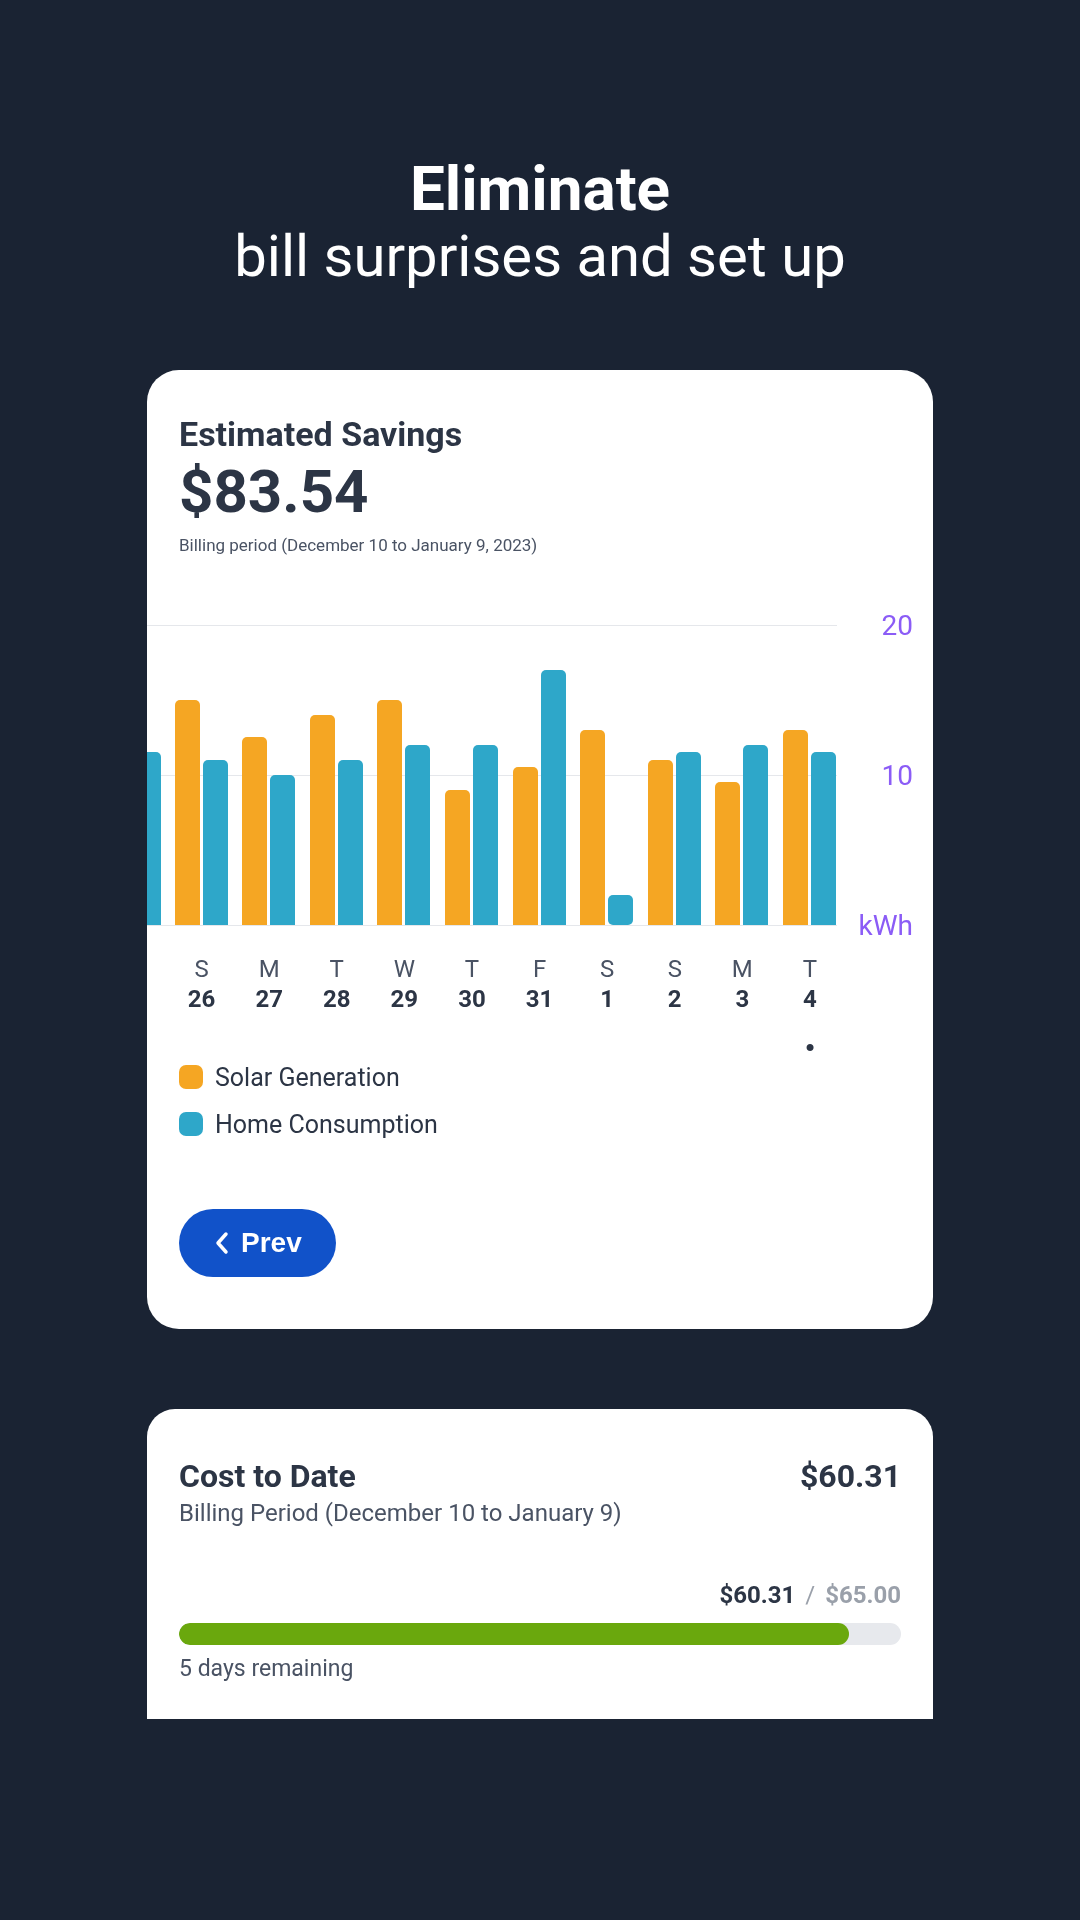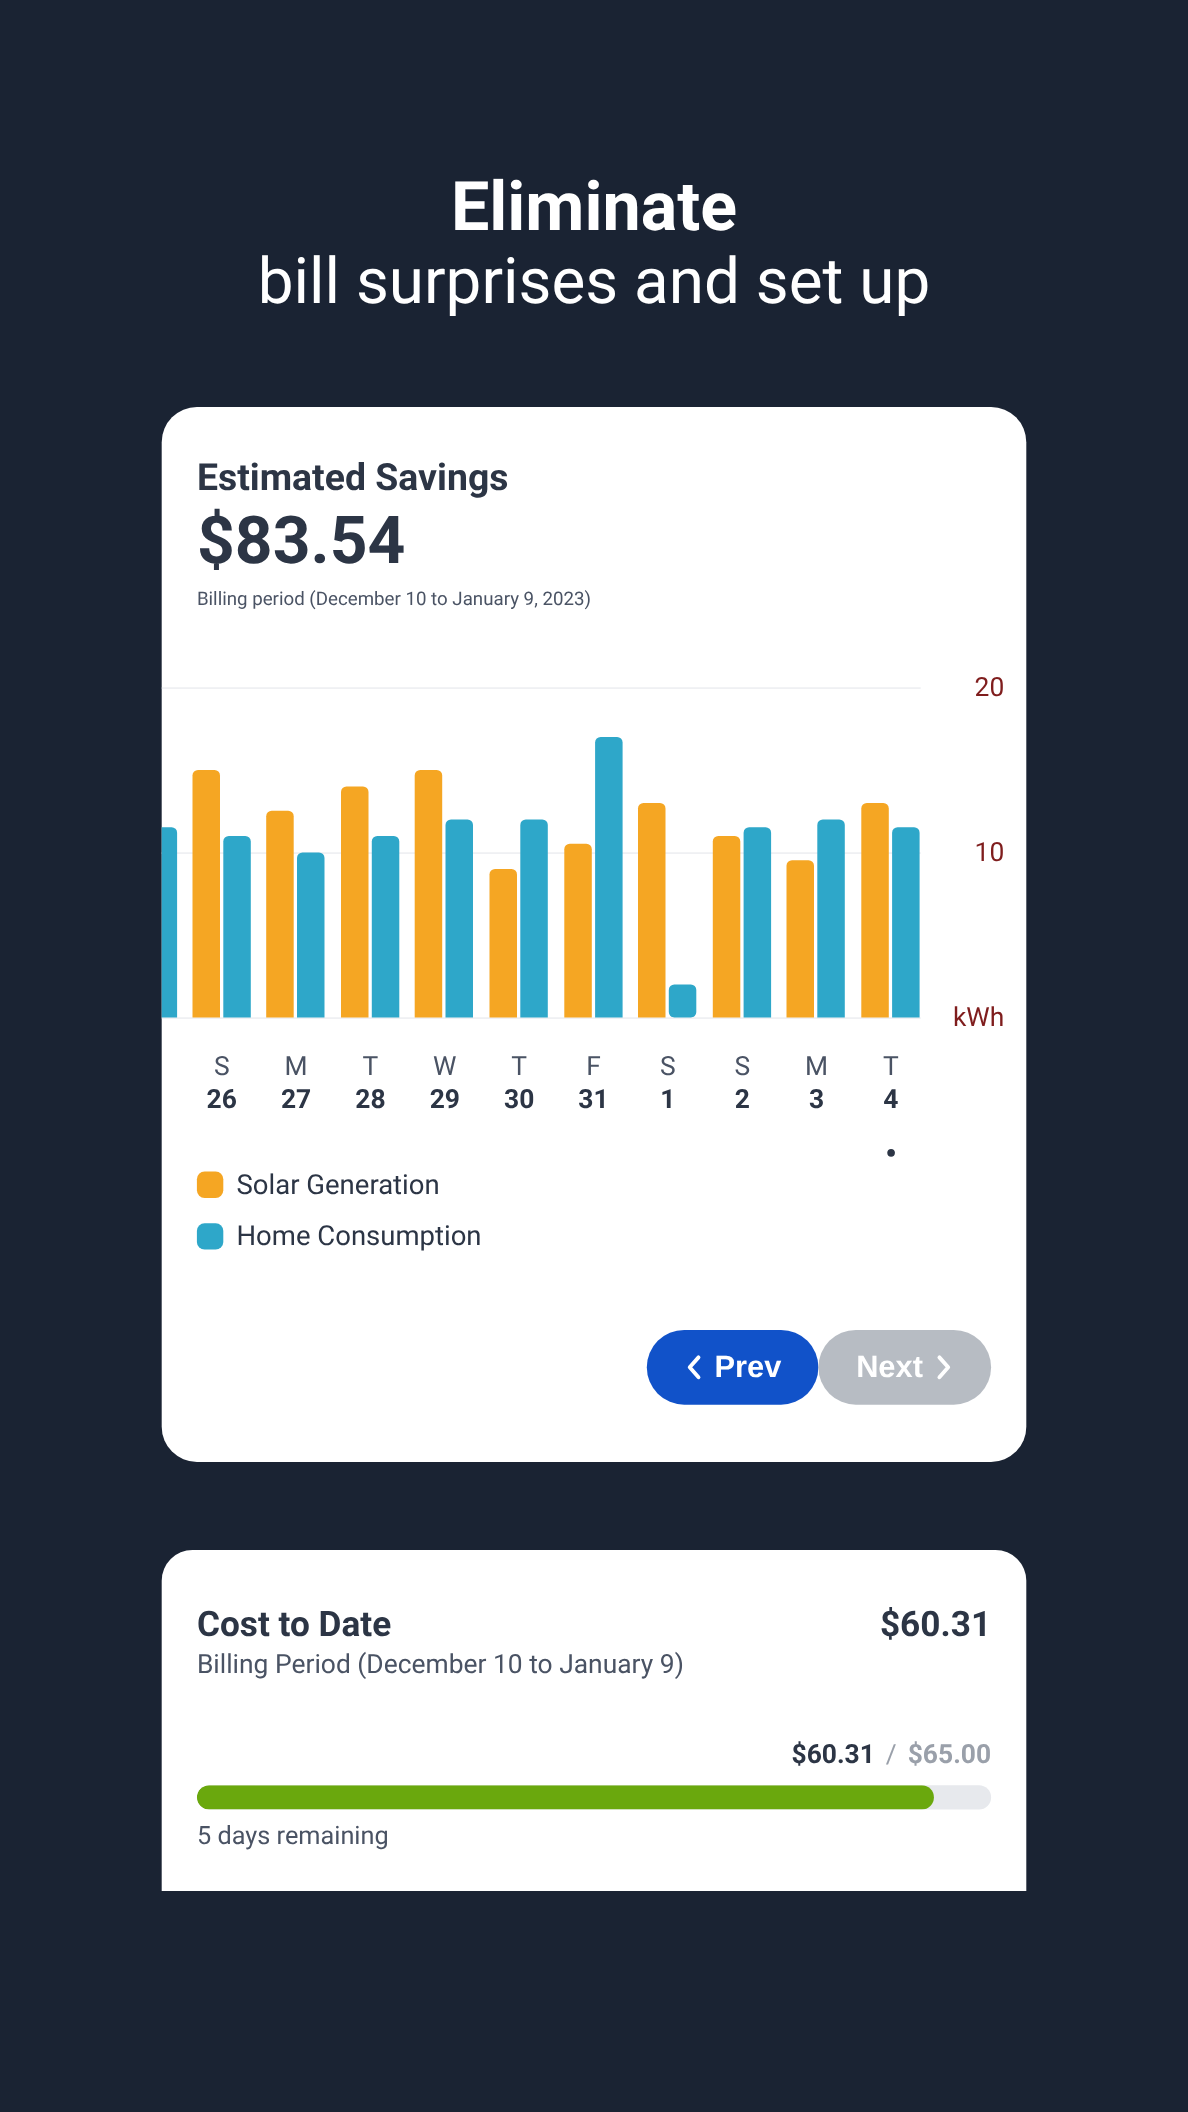--- a/index.html
+++ b/index.html
@@ -61,22 +61,22 @@
     height: 300px;
   }
   .grid-line {
     position: absolute;
     left: 0; right: 0;
     border-top: 1px solid #e5e7eb;
   }
   .axis-label {
     position: absolute;
     right: 20px;
-    font-size: 24px;
-    color: #7f1d1d;
+    font-size: 28px;
+    color: #8b5cf6;
     transform: translateY(-50%);
   }
   .bars {
     display: flex;
     align-items: flex-end;
     height: 300px;
     position: relative;
     justify-content: space-between;
     padding-left: 0;
   }
@@ -125,22 +125,23 @@
   }
   .swatch {
     width: 24px; height: 24px;
     border-radius: 7px;
   }
   .swatch.solar { background: #f5a623; }
   .swatch.home { background: #2ea7c9; }
 
   .pager {
     display: flex;
-    justify-content: flex-end;
+    justify-content: flex-start;
     margin-top: 70px;
+    gap: 13px;
   }
   .btn {
     display: inline-flex;
     align-items: center;
     gap: 10px;
     border-radius: 40px;
     padding: 18px 34px;
     font-size: 28px;
     font-weight: 600;
     border: none;
@@ -327,28 +328,20 @@
 
   <div class="pager">
     <button class="btn prev">
       <span class="chevron">
         <svg width="18" height="24" viewBox="0 0 18 24">
             <path d="M13 3 L5 12 L13 21" stroke="#ffffff" stroke-width="3.5" fill="none" stroke-linecap="round" stroke-linejoin="round"></path>
           </svg>
       </span>
       <span>Prev</span>
     </button>
-    <button class="btn next">
-      <span>Next</span>
-      <span class="chevron">
-        <svg width="18" height="24" viewBox="0 0 18 24">
-            <path d="M5 3 L13 12 L5 21" stroke="#ffffff" stroke-width="3.5" fill="none" stroke-linecap="round" stroke-linejoin="round"></path>
-          </svg>
-      </span>
-    </button>
   </div>
 </div>
 
 <div class="card2">
   <div class="cost-row1">
     <div class="cost-label">Cost to Date</div>
     <div class="cost-value">$60.31</div>
   </div>
   <div class="cost-period">Billing Period (December 10 to January 9)</div>
 

